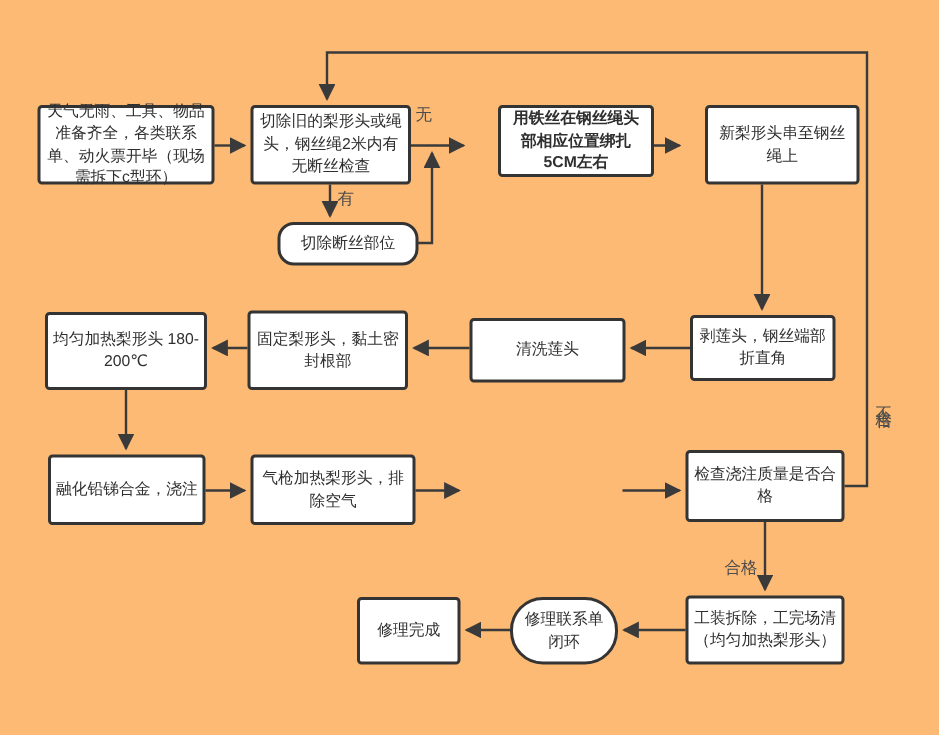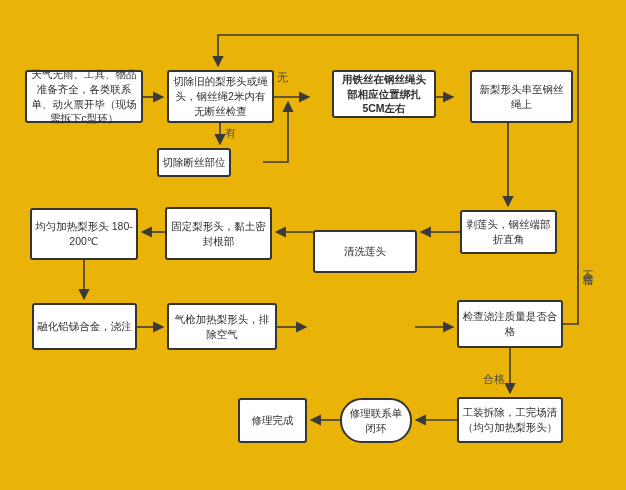--- a/index.html
+++ b/index.html
@@ -1,19 +1,19 @@
 <!DOCTYPE html>
 <html lang="zh"><head>
 <meta charset="utf-8">
 <style>
   html,body{margin:0;padding:0;background:#000;}
   .canvas{
     position:relative;
     width:626px;height:490px;
-    background:#eab308;
+    background:#fdba74;
     font-family:"Liberation Sans","DejaVu Sans",sans-serif;
     overflow:hidden;
   }
   .wires{position:absolute;left:0;top:0;width:626px;height:490px;}
   .node{
     position:absolute;
     background:#ffffff;
     border:2px solid #343434;
     border-radius:3px;
     color:#2f2f2f;
@@ -33,25 +33,25 @@
   }
   .edge-label.vertical{
     writing-mode:vertical-rl;
     text-orientation:upright;
     white-space:normal;
     letter-spacing:2px;
   }
   
   #n0{left:25px;top:70px;width:118px;height:53px;}
   #n1{left:167px;top:70px;width:107px;height:53px;}
-  #n2{left:157px;top:148px;width:74px;height:29px;}
+  #n2{left:185px;top:148px;width:94px;height:29px;border-radius:11px;}
   #n3{left:332px;top:70px;width:104px;height:48px;font-weight:bold;}
   #n4{left:470px;top:70px;width:103px;height:53px;}
   #n5{left:460px;top:210px;width:97px;height:44px;}
-  #n6{left:313px;top:212px;width:104px;height:43px;margin-top:18px;}
+  #n6{left:313px;top:212px;width:104px;height:43px;}
   #n7{left:165px;top:207px;width:107px;height:53px;}
   #n8{left:30px;top:208px;width:108px;height:52px;}
   #n9{left:32px;top:303px;width:105px;height:47px;}
   #n10{left:167px;top:303px;width:110px;height:47px;}
   #n11{left:310px;top:303px;width:105px;height:45px;}
   #n12{left:457px;top:300px;width:106px;height:48px;}
   #n13{left:457px;top:397px;width:106px;height:46px;}
   #n14{left:340px;top:398px;width:72px;height:45px;border-radius:22px;}
   #n15{left:238px;top:398px;width:69px;height:45px;}
   #lbl-no{left:277px;top:71px;}

